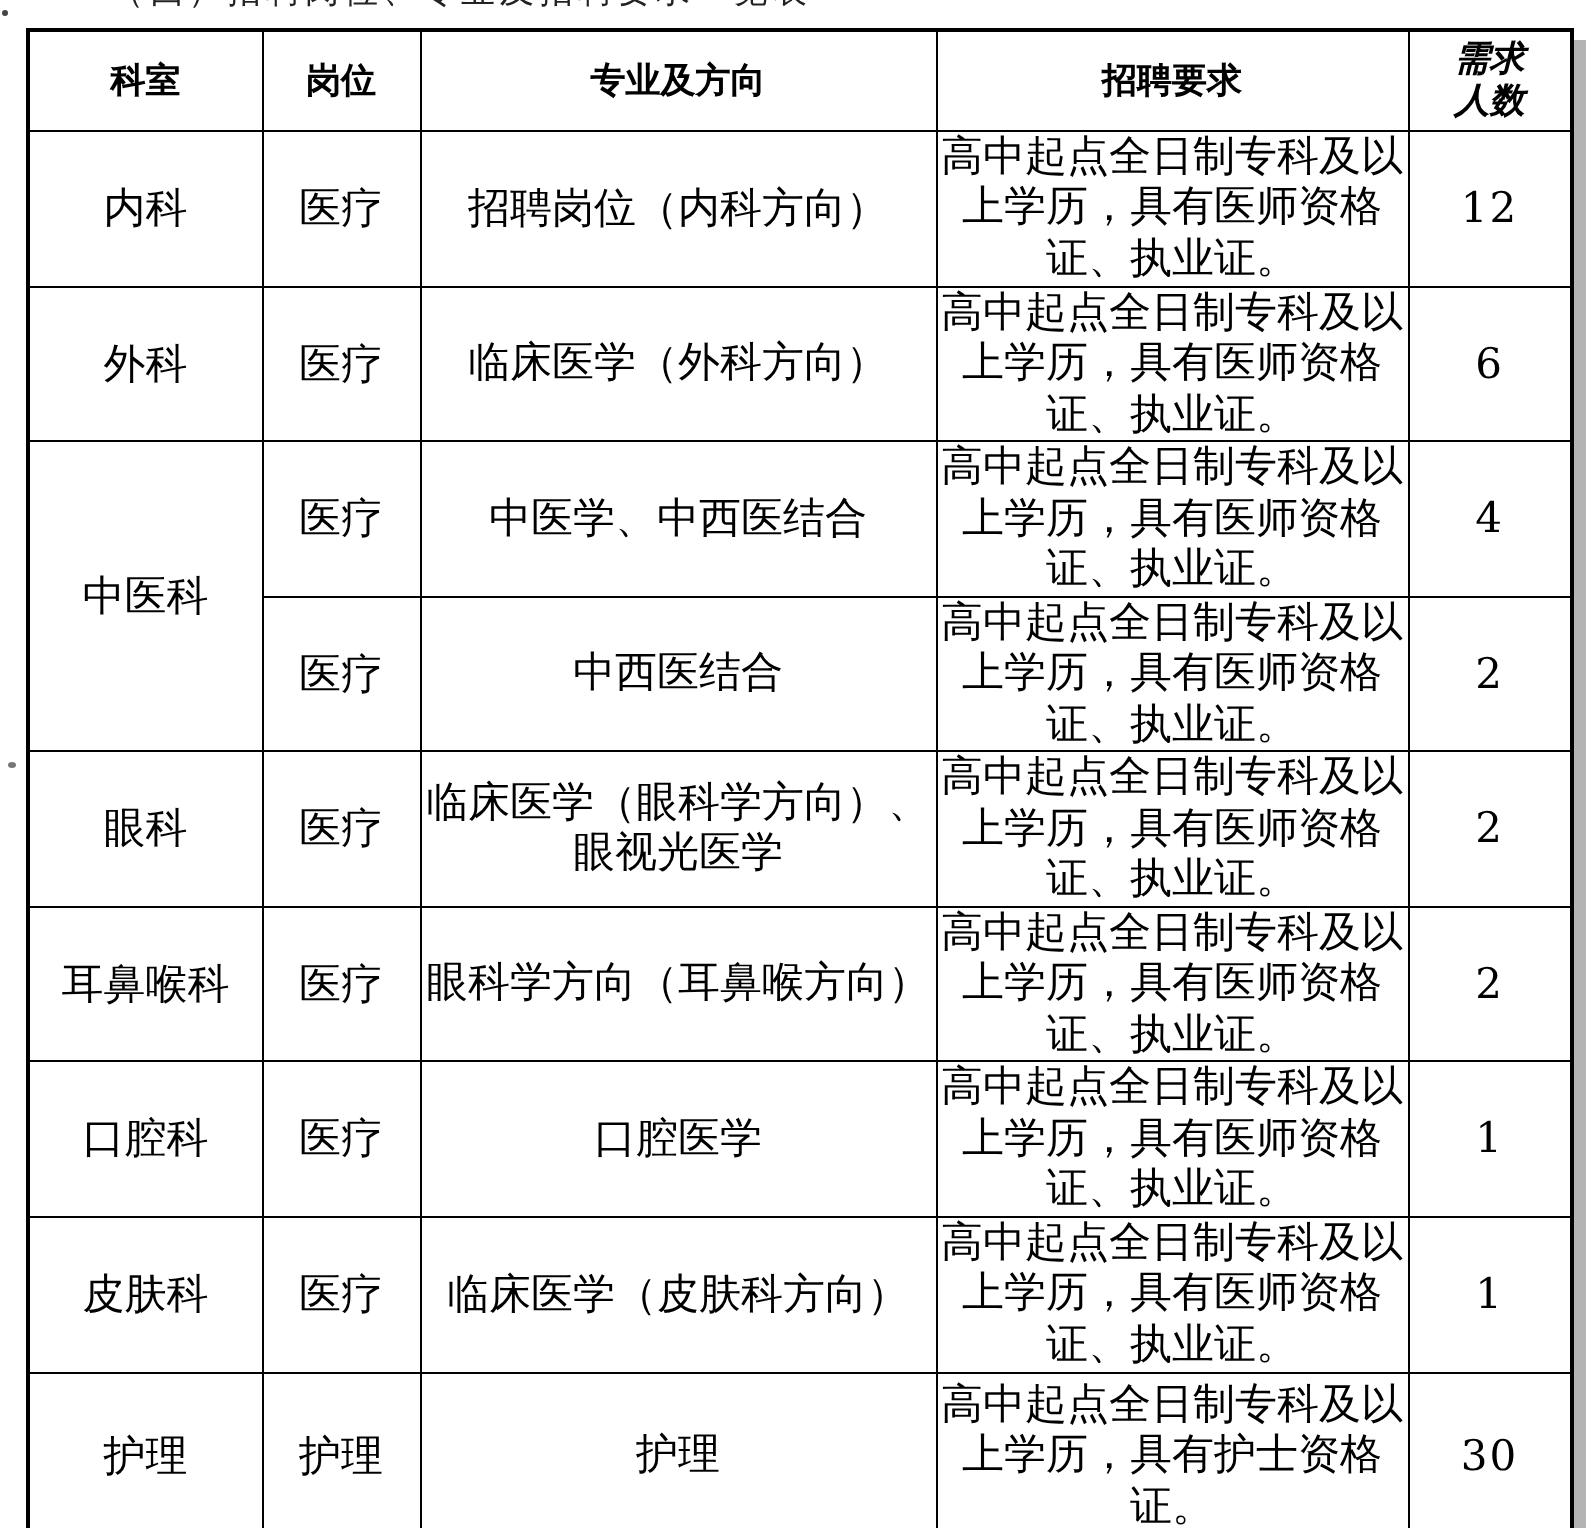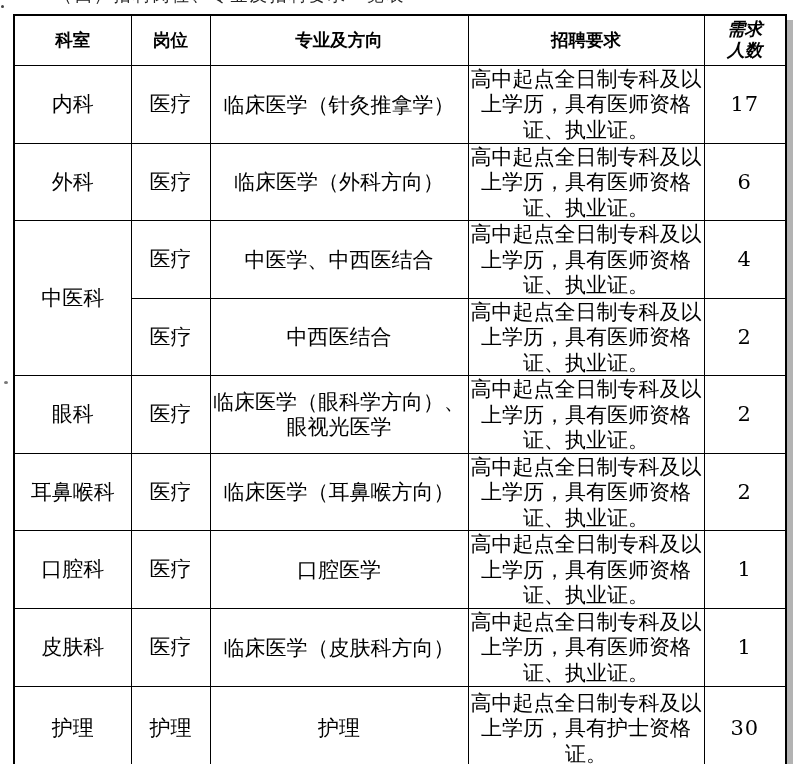--- a/index.html
+++ b/index.html
@@ -113,23 +113,23 @@
         <th>专业及方向</th>
         <th>招聘要求</th>
         <th class="th-count">需求
 人数</th>
       </tr>
     </thead>
     <tbody>
       <tr class="row-tall">
         <td>内科</td>
         <td>医疗</td>
-        <td class="major-cell">临床医学（针灸推拿学）</td>
+        <td class="major-cell">招聘岗位（内科方向）</td>
         <td class="req-cell">高中起点全日制专科及以上学历，具有医师资格证、执业证。</td>
-        <td class="count-cell">17</td>
+        <td class="count-cell">12</td>
       </tr>
       <tr>
         <td>外科</td>
         <td>医疗</td>
         <td class="major-cell">临床医学（外科方向）</td>
         <td class="req-cell">高中起点全日制专科及以上学历，具有医师资格证、执业证。</td>
         <td class="count-cell">6</td>
       </tr>
       <tr>
         <td rowspan="2">中医科</td>
@@ -147,21 +147,21 @@
       <tr>
         <td>眼科</td>
         <td>医疗</td>
         <td class="major-cell">临床医学（眼科学方向）、眼视光医学</td>
         <td class="req-cell">高中起点全日制专科及以上学历，具有医师资格证、执业证。</td>
         <td class="count-cell">2</td>
       </tr>
       <tr>
         <td>耳鼻喉科</td>
         <td>医疗</td>
-        <td class="major-cell">临床医学（耳鼻喉方向）</td>
+        <td class="major-cell">眼科学方向（耳鼻喉方向）</td>
         <td class="req-cell">高中起点全日制专科及以上学历，具有医师资格证、执业证。</td>
         <td class="count-cell">2</td>
       </tr>
       <tr>
         <td>口腔科</td>
         <td>医疗</td>
         <td class="major-cell">口腔医学</td>
         <td class="req-cell">高中起点全日制专科及以上学历，具有医师资格证、执业证。</td>
         <td class="count-cell">1</td>
       </tr>

